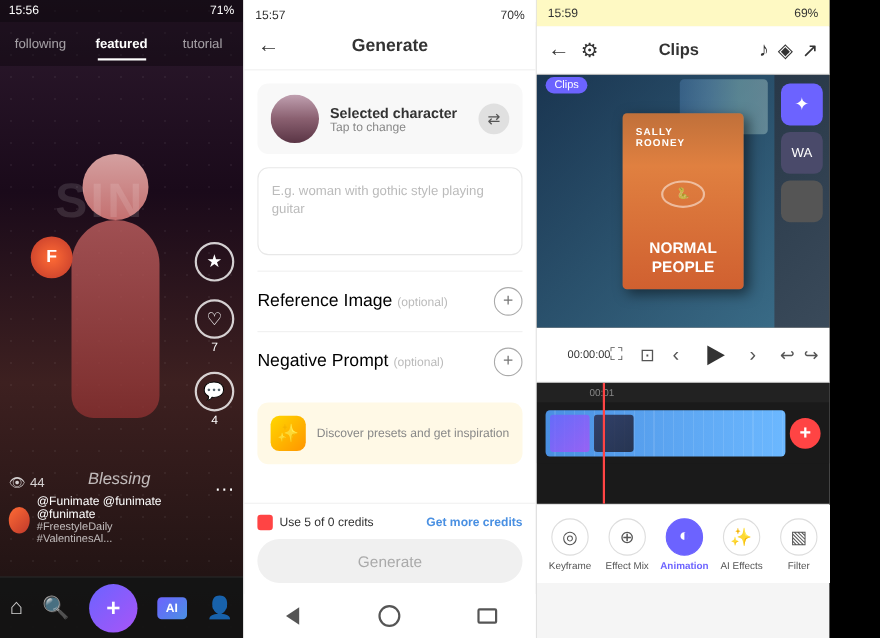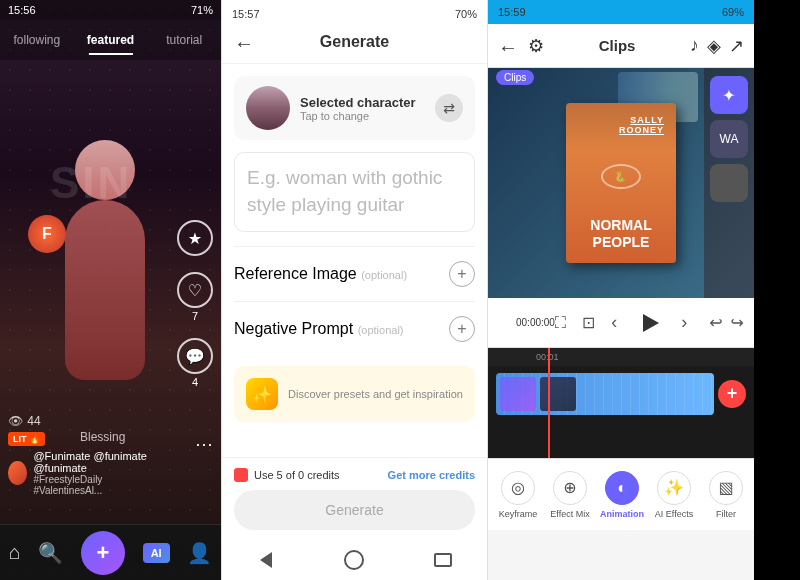--- a/index.html
+++ b/index.html
@@ -328,21 +328,21 @@
     .gen-prompt-area {
       border: 1px solid #e8e8e8;
       border-radius: 10px;
       padding: 12px;
       min-height: 80px;
       margin-bottom: 14px;
     }
 
     .gen-prompt-placeholder {
       color: #bbb;
-      font-size: 19px;
+      font-size: 12px;
       line-height: 1.4;
     }
 
     .gen-section-row {
       display: flex;
       align-items: center;
       justify-content: space-between;
       padding: 14px 0;
       border-top: 1px solid #f0f0f0;
     }
@@ -456,21 +456,21 @@
       height: 580px;
       background: #f5f5f5;
       position: relative;
       flex-shrink: 0;
       display: flex;
       flex-direction: column;
     }
 
     .clips-status-bar {
       height: 20px;
-      background: #0ea5e9;
+      background: #fef9c3;
       display: flex;
       justify-content: space-between;
       align-items: center;
       padding: 12px 10px;
     }
 
     .clips-status-bar span { font-size: 11px; color: #333; }
 
     .clips-header {
       height: 44px;
@@ -513,21 +513,21 @@
       background: linear-gradient(180deg, #c0703a 0%, #e08040 30%, #d06030 100%);
       border-radius: 4px;
       padding: 12px;
       display: flex;
       flex-direction: column;
       justify-content: space-between;
       position: relative;
       box-shadow: 4px 4px 12px rgba(0,0,0,0.5);
     }
 
-    .book-author { font-size: 9px; color: #fff; font-weight: 700; letter-spacing: 1px; text-align: right; text-decoration: underline; }
+    .book-author { font-size: 9px; color: #fff; font-weight: 700; letter-spacing: 1px; text-align: left; }
     .book-title { font-size: 14px; color: #fff; font-weight: 900; text-align: center; line-height: 1.2; }
 
     .clips-right-panel {
       position: absolute;
       right: 0;
       top: 0;
       bottom: 0;
       width: 50px;
       display: flex;
       flex-direction: column;
@@ -761,44 +761,41 @@
     <div style="position:absolute;top:80px;left:40px;width:130px;height:260px;">
       <div style="width:60px;height:60px;border-radius:50%;background:linear-gradient(180deg,#d4a0a0,#c47070);margin:0 auto;"></div>
       <div style="width:80px;height:180px;background:linear-gradient(180deg,#c06060,#8a3030);border-radius:40px 40px 20px 20px;margin:0 auto;opacity:0.8;"></div>
     </div>
 
     <div style="position:absolute;top:98px;left:50px;font-size:44px;font-weight:900;color:rgba(255,255,255,0.12);letter-spacing:3px;">SIN</div>
     <div class="feed-circle-logo">
       <span style="color:#fff;font-size:16px;font-weight:bold;">F</span>
     </div>
 
-    <div style="position:absolute;bottom:80px;left:80px;color:rgba(255,255,255,0.7);font-size:12px;">Blessing</div>
+    <div style="position:absolute;bottom:80px;left:80px;color:rgba(255,255,255,0.7);font-size:15px;font-style:italic;">Blessing</div>
   </div>
 
   <div class="feed-right-actions">
     <div class="action-icon">
       <div class="action-circle">★</div>
     </div>
     <div class="action-icon">
       <div class="action-circle">♡</div>
       <span class="action-count">7</span>
     </div>
     <div class="action-icon">
       <div class="action-circle">💬</div>
       <span class="action-count">4</span>
     </div>
   </div>
 
   <div class="feed-bottom-info">
     <div class="feed-views">
       <span>👁</span>
       <span>44</span>
-    </div>
-    <div style="display:flex;align-items:center;gap:6px;margin-bottom:4px;">
-      <span class="feed-badge">LIT 🔥</span>
     </div>
     <div class="feed-user-row">
       <div class="feed-avatar-small"></div>
       <div>
         <div class="feed-username">@Funimate @funimate @funimate</div>
         <div class="feed-hashtag">#FreestyleDaily #ValentinesAl...</div>
       </div>
     </div>
   </div>
 

